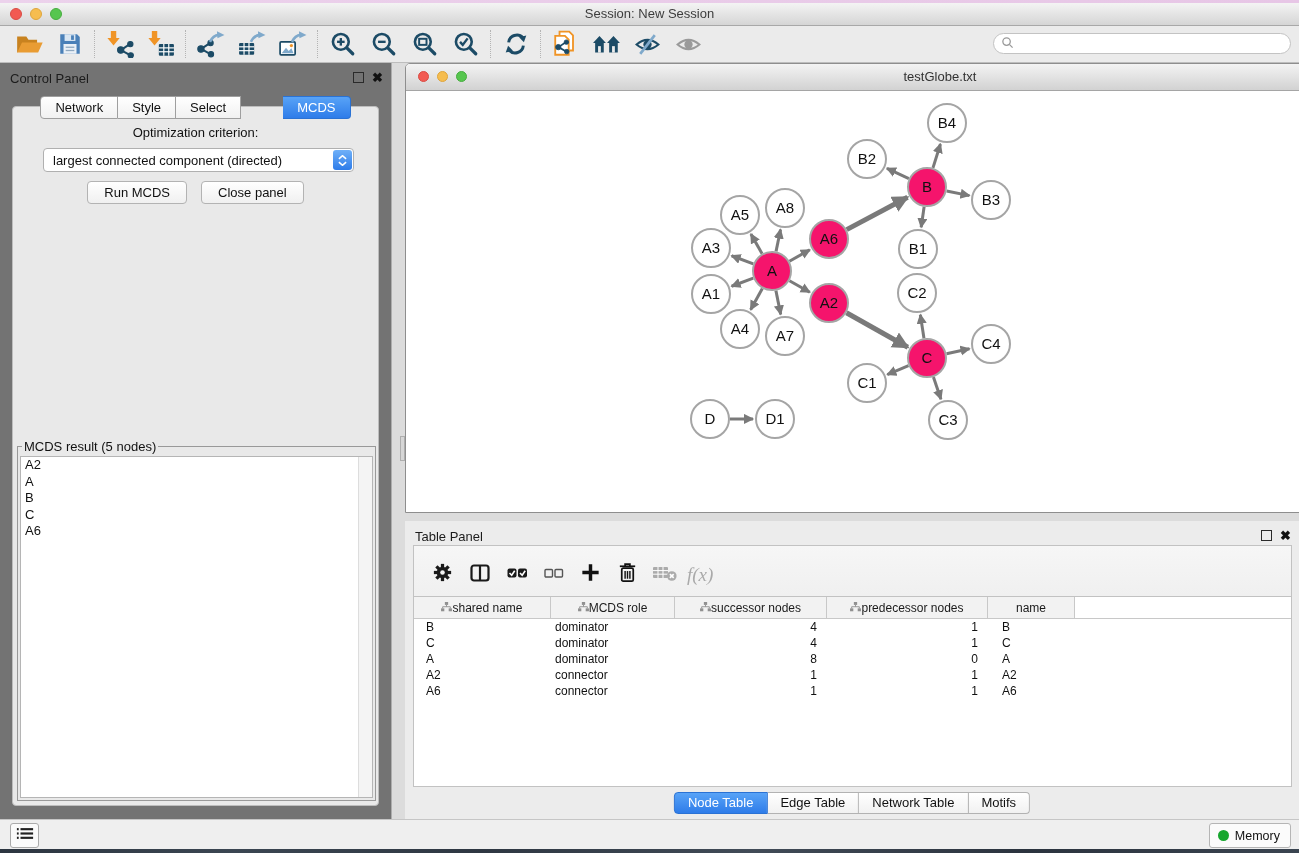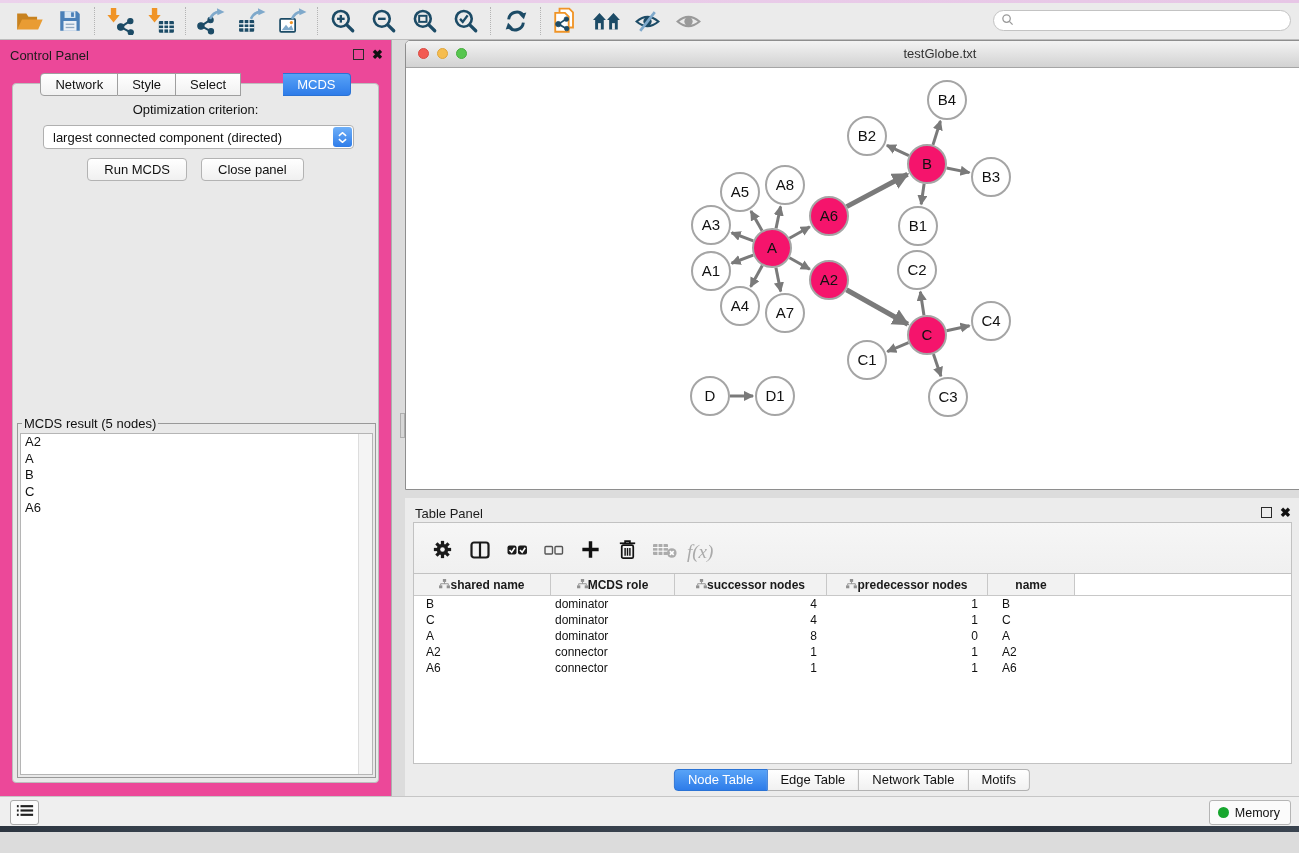--- a/index.html
+++ b/index.html
@@ -21,21 +21,21 @@
   .tb-btn{width:41px;height:31px;display:flex;align-items:center;justify-content:center;cursor:pointer;}
   .tb-btn svg{display:block;}
   .tb-sep{align-self:center;height:28px;border-left:1px dotted #b4b4b4;margin:0 4px;}
   .searchbox{position:absolute;right:8px;top:7px;width:298px;height:21px;background:#fff;border:1px solid #c3c3c3;border-radius:11px;display:flex;align-items:center;padding-left:7px;box-sizing:border-box;}
   .searchbox input{border:none;outline:none;flex:1;font-size:12px;background:transparent;margin-left:4px;height:16px;}
 
   
   .main{position:relative;height:756px;background:#dcdcdc;}
 
   
-  .control-panel{position:absolute;left:0;top:0;width:392px;height:100%;background:#ec4899;border-right:1px solid #adadad;box-sizing:border-box;}
+  .control-panel{position:absolute;left:0;top:0;width:392px;height:100%;background:#737373;border-right:1px solid #adadad;box-sizing:border-box;}
   .panel-header{position:relative;height:28px;}
   .panel-header .ptitle{position:absolute;left:10px;top:8px;font-size:13px;color:#1c1c1c;}
   .panel-hicons{position:absolute;right:8px;top:9px;display:flex;gap:8px;align-items:center;}
   .float-ic{width:9px;height:9px;border:1.6px solid #2a2a2a;display:inline-block;}
   .close-ic{font-size:13px;font-weight:bold;color:#111;line-height:10px;cursor:pointer;}
 
   .cp-tabs{position:absolute;left:0;top:33px;width:100%;display:flex;justify-content:center;z-index:3;}
   .cp-tab{height:21px;line-height:21px;padding:0 14px;font-size:13px;background:linear-gradient(#ffffff,#f1f1f1);border:1px solid #9f9f9f;border-left:none;color:#111;cursor:pointer;}
   .cp-tab:first-child{border-left:1px solid #9f9f9f;border-radius:4px 0 0 4px;}
   .cp-tab:last-child{border-radius:0 4px 4px 0;}
@@ -67,21 +67,21 @@
   .splitter-h{position:absolute;left:-5px;top:372px;width:5px;height:26px;background:#cfcfcf;border:1px solid #a9a9a9;}
 
   
   .table-panel{position:absolute;left:405px;top:458px;right:0;bottom:0;background:#ececec;}
   .tp-toolbar{position:absolute;left:8px;right:7px;top:24px;height:59px;background:linear-gradient(#f6f6f6,#efefef);border:1px solid #c2c2c2;display:flex;align-items:center;padding-left:10px;box-sizing:border-box;}
   .tp-btn{width:37px;height:32px;display:flex;align-items:center;justify-content:center;cursor:pointer;}
   .fx-label{font-family:"Liberation Serif",serif;font-style:italic;font-size:19px;color:#aaa;margin-left:4px;cursor:default;}
 
   .tp-table{position:absolute;left:8px;right:7px;top:75px;bottom:32px;background:#fff;border:1px solid #c2c2c2;box-sizing:border-box;overflow:hidden;}
   .t-header{display:flex;height:21px;border-bottom:1px solid #c8c8c8;}
-  .t-hcell{display:flex;align-items:center;justify-content:center;font-size:12px;color:#1a1a1a;background:#f2f2f2;border-right:1px solid #c8c8c8;box-sizing:border-box;cursor:pointer;font-weight:bold;}
+  .t-hcell{display:flex;align-items:center;justify-content:center;font-size:12px;color:#1a1a1a;background:#f2f2f2;border-right:1px solid #c8c8c8;box-sizing:border-box;cursor:pointer;}
   .t-row{display:flex;height:16px;}
   .t-cell{font-size:12px;color:#111;line-height:16px;box-sizing:border-box;white-space:nowrap;overflow:hidden;cursor:default;}
 
   .tp-tabs{position:absolute;bottom:5px;left:50%;transform:translateX(-50%);display:flex;}
   .tp-tab{height:20px;line-height:20px;padding:0 13px;font-size:13px;background:linear-gradient(#ffffff,#f1f1f1);border:1px solid #b2b2b2;border-left:none;color:#111;cursor:pointer;}
   .tp-tab:first-child{border-left:1px solid #b2b2b2;border-radius:4px 0 0 4px;}
   .tp-tab:last-child{border-radius:0 4px 4px 0;}
   .tp-tab.active{background:linear-gradient(#58a3f7,#2e7ce9);color:#fff;border-color:#2a72d4;}
 
   
@@ -92,20 +92,28 @@
 
   .desktop-strip{height:6px;background:linear-gradient(90deg,#2c3540,#3b4652 18%,#2e3742 37%,#414b57 58%,#2b333e 79%,#3a4450);}
 </style>
 </head>
 <body>
 
 <div id="app">
 
   <div class="pink-strip"></div>
 
+  <div class="titlebar">
+    <div class="lights">
+      <span class="light red"></span>
+      <span class="light yellow"></span>
+      <span class="light green"></span>
+    </div>
+    <div class="title">Session: New Session</div>
+  </div>
 
   <div class="toolbar" id="main-toolbar">
     <div class="tb-btn">
         <span>
           <svg viewBox="0 0 26 24" width="28" height="26">
             <path d="M2 20 V5 h8.5 l2 3 h8 v3.5" fill="#c8821f"></path>
             <path d="M2 20 L6.5 10.5 h19.2 L21.5 20 Z" fill="#e99c33"></path>
           </svg>
         </span>
       </div>

